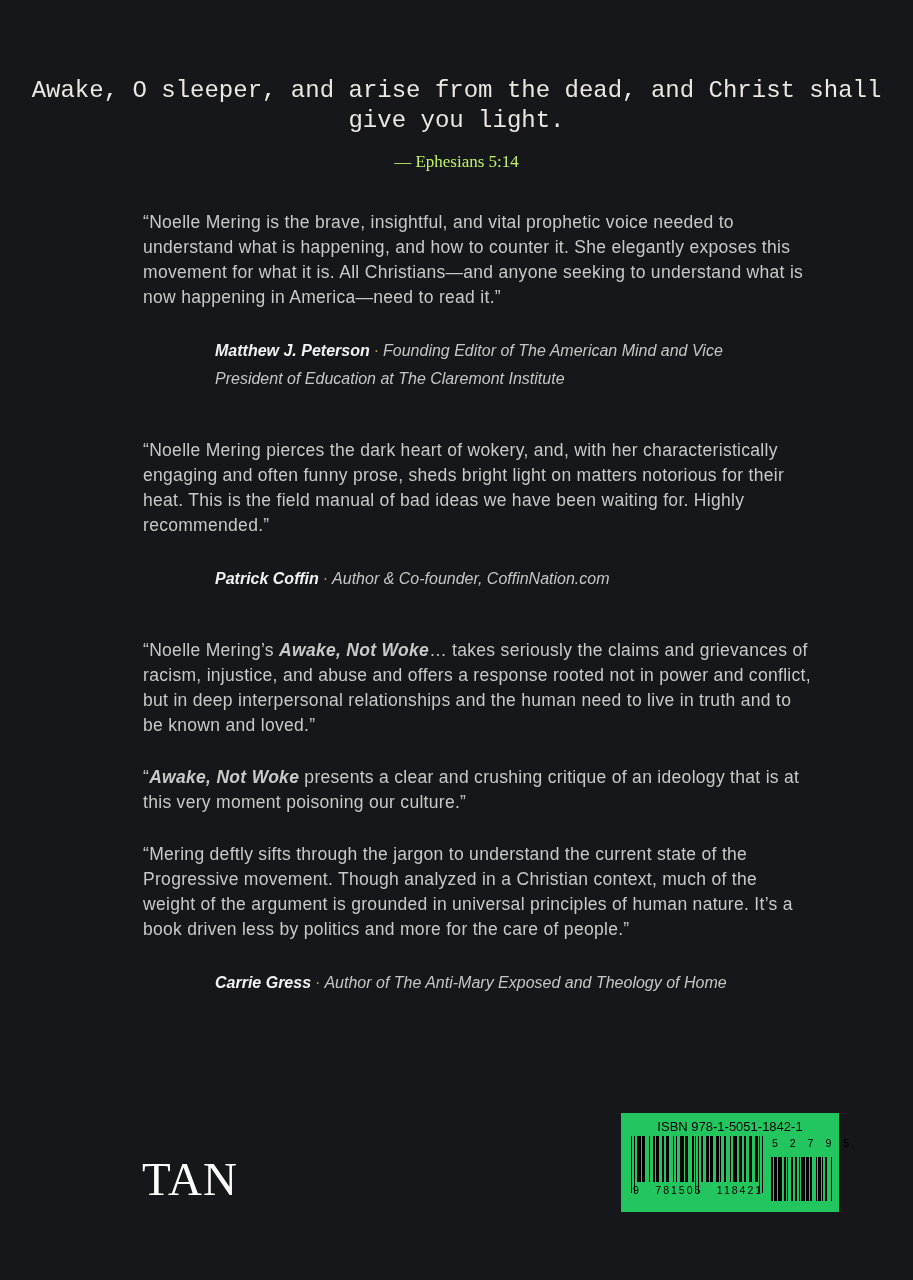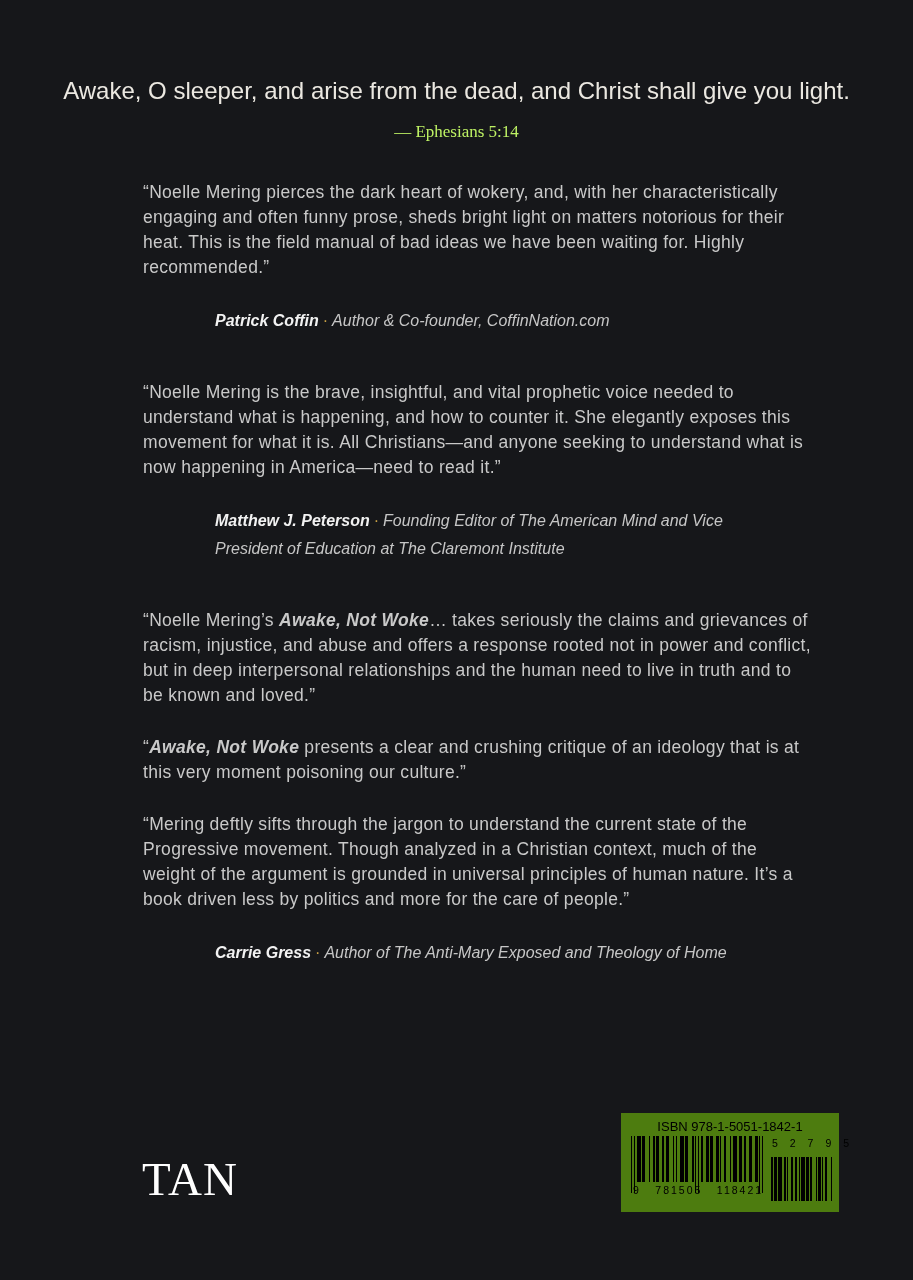--- a/index.html
+++ b/index.html
@@ -6,21 +6,21 @@
   .page{
     position:relative;
     width:913px;height:1280px;
     background:#16171a;
     overflow:hidden;
     font-family:"Liberation Sans",sans-serif;
   }
   
   .epigraph{ padding-top:76px; text-align:center; }
   .verse{
-    font-family:Liberation Sans, sans-serif;
+    font-family:Liberation Mono, monospace;
     font-size:24px; line-height:30px;
     color:#ebe8e1; margin:0;
   }
   .citation{
     font-family:"Liberation Serif",serif;
     font-size:17px; color:#bef264;
     margin:16px 0 0 0;
   }
   
   .content{ padding:38px 100px 0 143px; }
@@ -41,21 +41,21 @@
   
   .publisher-logo{
     position:absolute; left:142px; top:1152px;
     font-family:"Liberation Serif",serif;
     font-size:47px; letter-spacing:1px;
     color:#ffffff;
   }
   .barcode-box{
     position:absolute; left:621px; top:1113px;
     width:218px; height:99px;
-    background:#4d7c0f;
+    background:#22c55e;
     box-sizing:border-box;
     padding:6px 10px 0 10px;
   }
   .isbn-label{
     font-size:13px; color:#000; text-align:center;
     margin:0 0 2px 0; white-space:nowrap;
   }
   .barcode-row{ display:flex; gap:7px; }
   .barcode-main{ position:relative; width:133px; height:62px; }
   .bars{ display:flex; align-items:flex-start; }
@@ -80,30 +80,30 @@
 
 <div class="page">
 
   <div class="epigraph">
     <p class="verse">Awake, O sleeper, and arise from the dead, and Christ shall give you light.</p>
     <p class="citation">— Ephesians 5:14</p>
   </div>
 
   <div class="content" id="endorsements">
     <section class="endorsement">
+      <p class="quote"><span>“Noelle Mering is the brave, insightful, and vital prophetic voice needed to understand what is happening, and how to counter it. She elegantly exposes this movement for what it is. All Christians—and anyone seeking to understand what is now happening in America—need to read it.”</span></p>
+      <p class="attr">
+        <span class="name">Matthew J. Peterson</span><span class="sep">·</span><span class="role">Founding Editor of The American Mind and Vice President of Education at The Claremont Institute</span>
+      </p>
+    </section>
+
+    <section class="endorsement">
       <p class="quote"><span>“Noelle Mering pierces the dark heart of wokery, and, with her characteristically engaging and often funny prose, sheds bright light on matters notorious for their heat. This is the field manual of bad ideas we have been waiting for. Highly recommended.”</span></p>
       <p class="attr">
         <span class="name">Patrick Coffin</span><span class="sep">·</span><span class="role">Author &amp; Co-founder, CoffinNation.com</span>
-      </p>
-    </section>
-
-    <section class="endorsement">
-      <p class="quote"><span>“Noelle Mering is the brave, insightful, and vital prophetic voice needed to understand what is happening, and how to counter it. She elegantly exposes this movement for what it is. All Christians—and anyone seeking to understand what is now happening in America—need to read it.”</span></p>
-      <p class="attr">
-        <span class="name">Matthew J. Peterson</span><span class="sep">·</span><span class="role">Founding Editor of The American Mind and Vice President of Education at The Claremont Institute</span>
       </p>
     </section>
 
     <section class="endorsement">
       <p class="quote"><span>“Noelle Mering’s </span><span class="it">Awake, Not Woke</span><span>… takes seriously the claims and grievances of racism, injustice, and abuse and offers a response rooted not in power and conflict, but in deep interpersonal relationships and the human need to live in truth and to be known and loved.”</span></p>
     </section>
 
     <section class="endorsement">
       <p class="quote"><span>“</span><span class="it">Awake, Not Woke</span><span> presents a clear and crushing critique of an ideology that is at this very moment poisoning our culture.”</span></p>
     </section>

